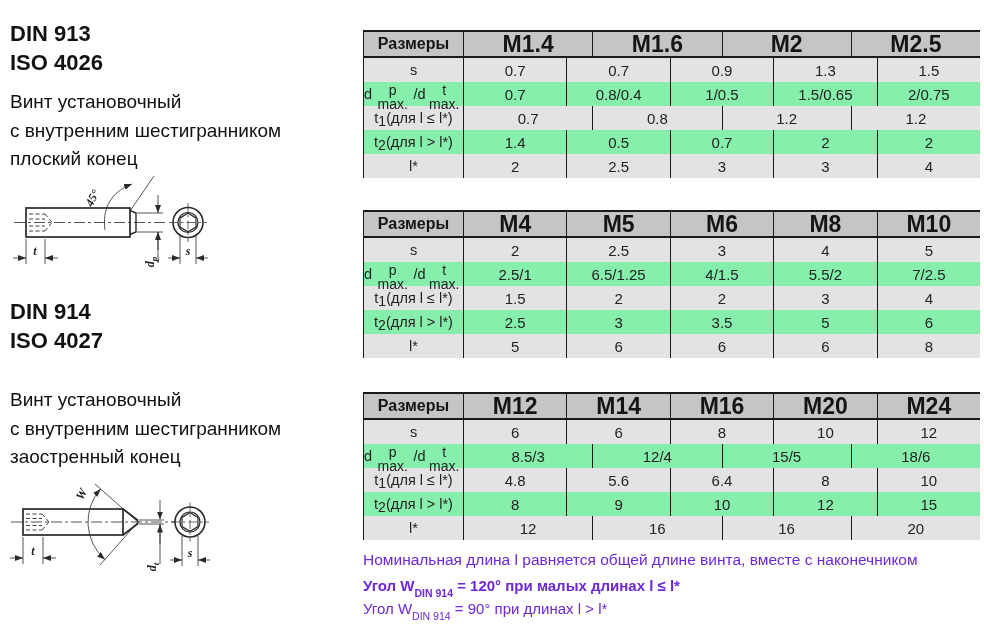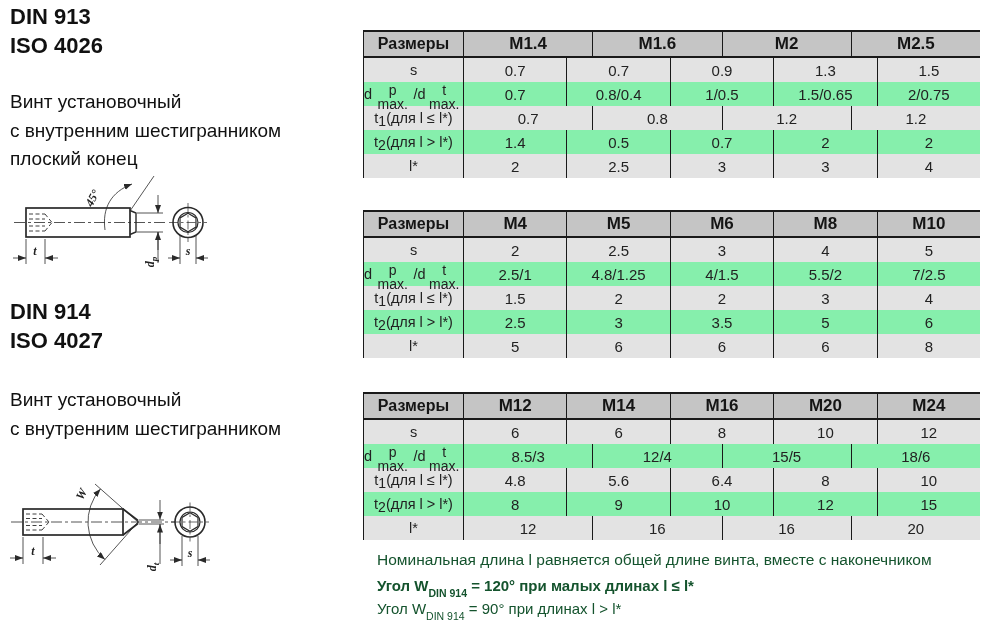--- a/index.html
+++ b/index.html
@@ -10,21 +10,21 @@
     --line:#2a2a2a;
   }
   *{margin:0;padding:0;box-sizing:border-box;}
   html,body{background:#ffffff;}
   body{font-family:"Liberation Sans",sans-serif;color:var(--text);}
   .canvas{position:relative;width:984px;height:628px;background:#ffffff;overflow:hidden;}
 
   
   .std-block{position:absolute;left:10px;font-size:22px;font-weight:700;line-height:29px;color:#111;}
   .desc-block{position:absolute;left:10px;font-size:19px;line-height:28.5px;color:#111;}
-  #std1{top:2px;}
+  #std1{top:19px;}
   #desc1{top:88px;}
   #std2{top:297px;}
   #desc2{top:386px;}
 
   
   .dw{position:absolute;}
   #dw1{left:8px;top:170px;}
   #dw2{left:5px;top:470px;}
   .dwlbl text{font-family:"Liberation Serif",serif;font-style:italic;font-weight:700;font-size:12px;fill:#222;text-anchor:middle;}
   .dwlbl .subt{font-size:9px;}
@@ -32,26 +32,26 @@
   
   .din-table{position:absolute;left:363px;width:617px;background:#86efac;}
   .din-table.t1{top:30px;}
   .din-table.t2{top:210px;}
   .din-table.t3{top:392px;}
   .tr{display:flex;height:24px;}
   .tr.head{height:28px;background:var(--header-bg);border-top:2px solid var(--border);border-bottom:2px solid var(--border);}
   .tr.stripe{background:var(--stripe-bg);}
   .td{flex:1;display:flex;align-items:center;justify-content:center;text-align:center;border-left:1.5px solid var(--border);font-size:15px;color:#222;}
   .td.lbl{flex:0 0 100px;font-size:14.5px;}
-  .tr.head .td{font-weight:700;font-size:17px;color:#151515;}
+  .tr.head .td{font-weight:700;font-size:23px;color:#151515;}
   .tr.head .td.lbl{font-size:16px;}
   .sub{font-size:14px;vertical-align:-3px;line-height:1;position:relative;top:3px;}
 
   
-  .note{position:absolute;left:377px;font-size:15.5px;color:#14532d;white-space:nowrap;}
+  .note{position:absolute;left:363px;font-size:15.5px;color:#6d28d9;white-space:nowrap;}
   #note-main{top:551px;}
   #angle1{top:577px;font-size:15px;font-weight:bold;}
   #angle2{top:600px;font-size:15px;}
   .note .sub{font-size:10.5px;top:3px;}
 </style>
 </head>
 <body>
 
 <div class="canvas">
 
@@ -124,20 +124,21 @@
     </g>
   </svg>
 
   <div class="std-block" id="std2">
     <div>DIN 914</div>
     <div>ISO 4027</div>
   </div>
   <div class="desc-block" id="desc2">
     <div>Винт установочный</div>
     <div>с внутренним шестигранником</div>
+    <div>заостренный конец</div>
   </div>
 
   <svg class="dw" id="dw2" width="225" height="122" viewBox="0 0 225 122">
     <defs>
       <marker id="ar2" markerWidth="9" markerHeight="8" refX="8" refY="3" orient="auto-start-reverse" markerUnits="userSpaceOnUse">
         <path d="M0,0 L8,3 L0,6 Z" fill="#2a2a2a"></path>
       </marker>
     </defs>
     <g stroke="#2a2a2a" fill="none">
       <line x1="6" y1="52" x2="170" y2="52" stroke-width="0.8" stroke-dasharray="11 3 3 3"></line>
@@ -282,21 +283,21 @@
         <div class="td">5</div>
       </div>
       <div class="tr">
         <div class="td lbl">
           <span>d</span>
           <span class="sub">p max.</span>
           <span>/d</span>
           <span class="sub">t max.</span>
         </div>
         <div class="td">2.5/1</div>
-        <div class="td">4.8/1.25</div>
+        <div class="td">6.5/1.25</div>
         <div class="td">4/1.5</div>
         <div class="td">5.5/2</div>
         <div class="td">7/2.5</div>
       </div>
       <div class="tr stripe">
         <div class="td lbl">
           <span>t</span>
           <span class="sub">1</span>
           <span> (для l ≤ l*)</span>
         </div>

